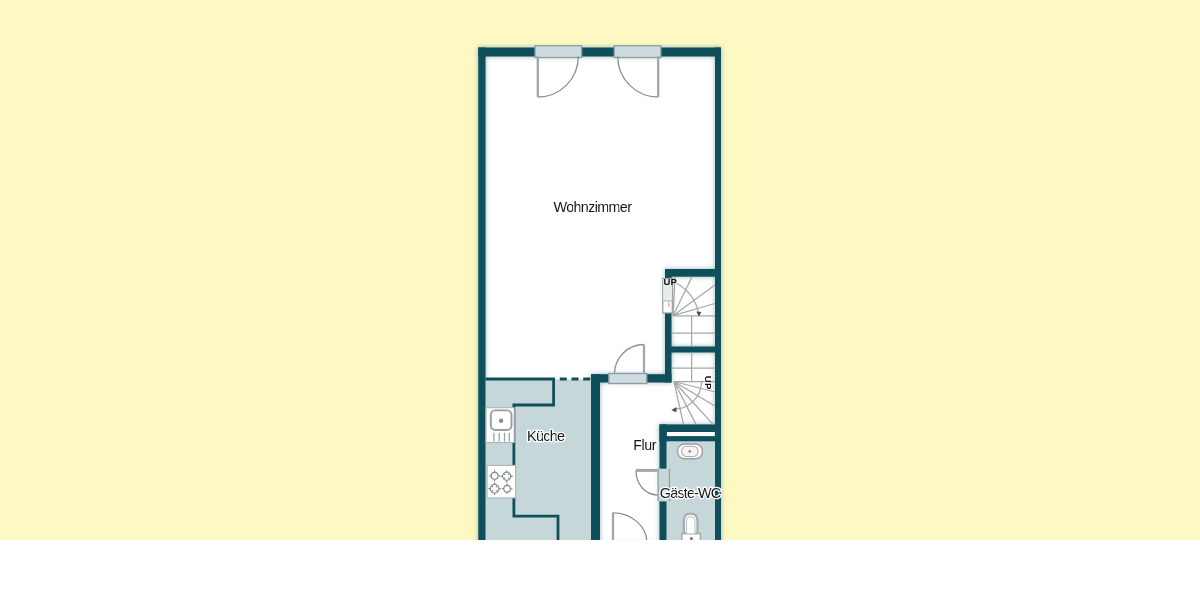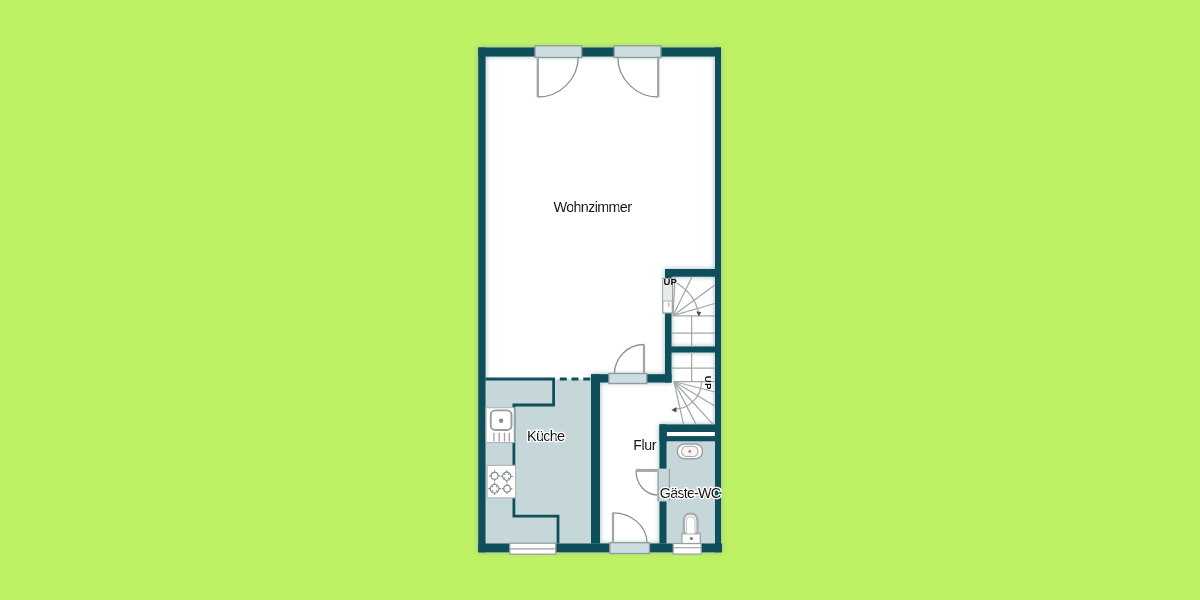--- a/index.html
+++ b/index.html
@@ -1,16 +1,16 @@
 <!DOCTYPE html>
 <html><head>
 <meta charset="utf-8">
 <style>
   html,body{margin:0;padding:0;background:#ffffff;}
-  .page{width:1200px;height:600px;position:relative;overflow:hidden;background:#bef264;will-change:transform;}
+  .page{width:1200px;height:540px;position:relative;overflow:hidden;background:#fef9c3;will-change:transform;}
   svg{position:absolute;left:0;top:0;filter:blur(0.55px);}
   text{font-family:"Liberation Sans", sans-serif;}
 </style>
 </head>
 <body>
 <div class="page">
 <svg width="1200" height="600" viewBox="0 0 1200 600">
   <defs>
     <filter id="soft" x="-20%" y="-20%" width="140%" height="140%">
       <feGaussianBlur stdDeviation="2.6"></feGaussianBlur>

